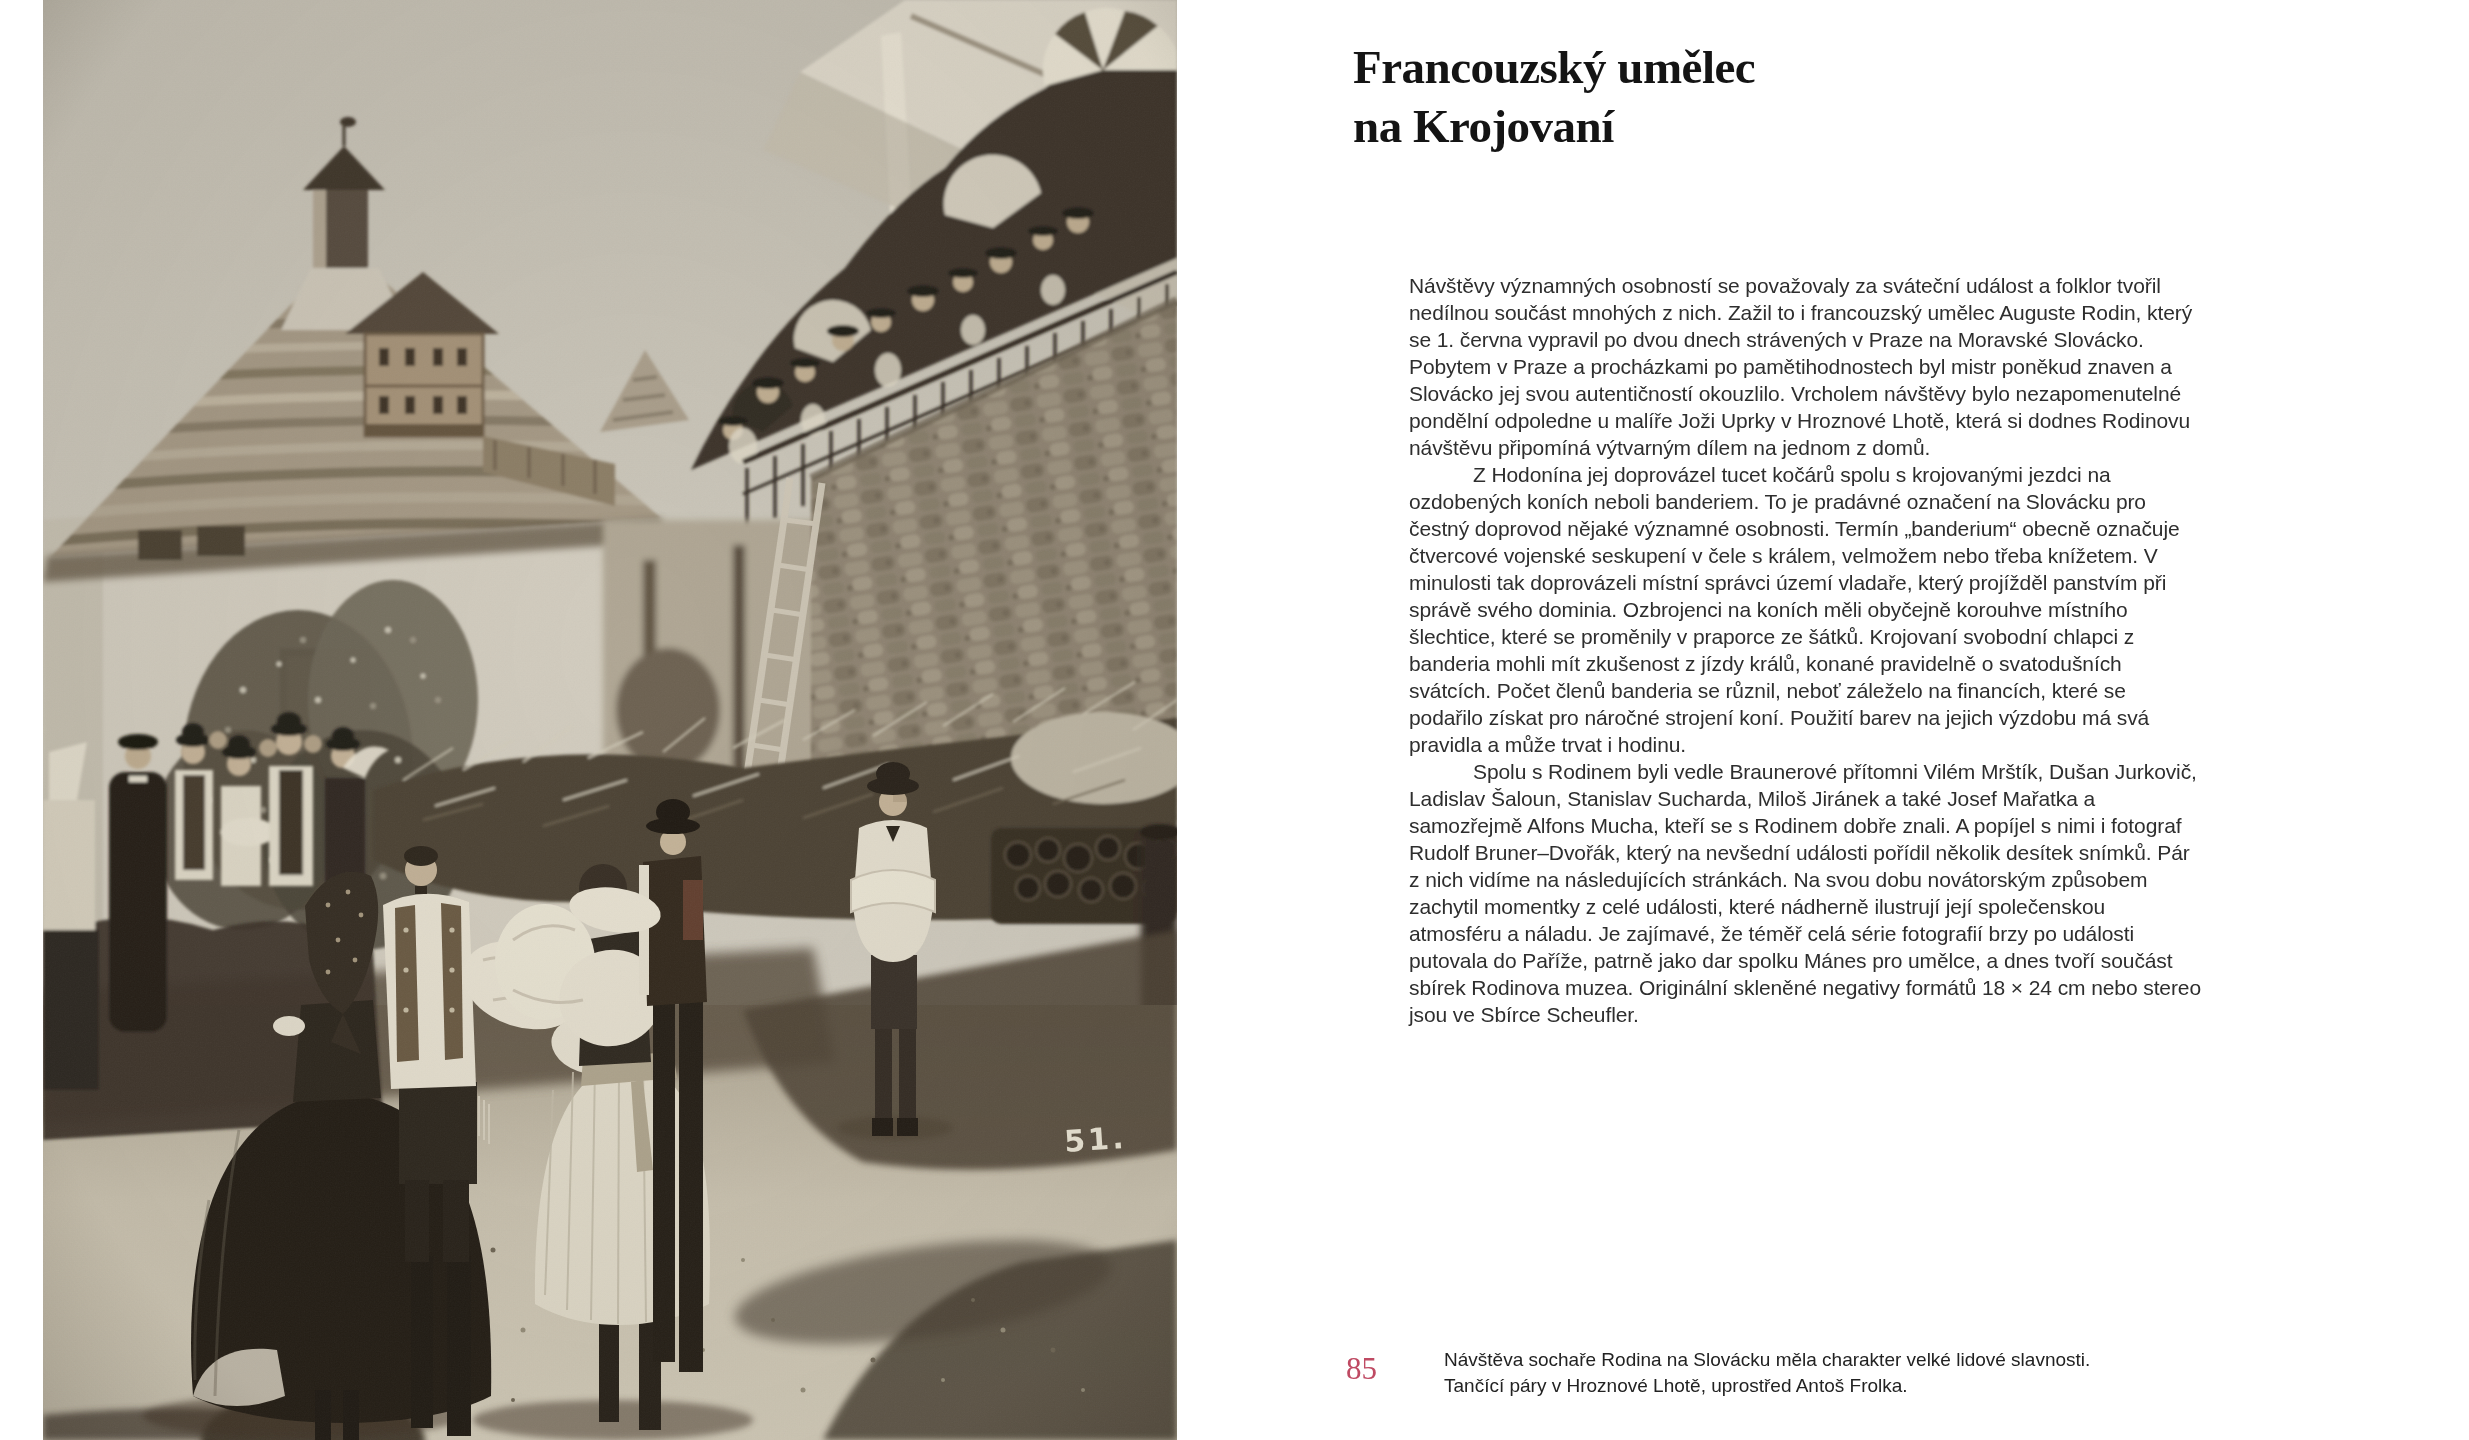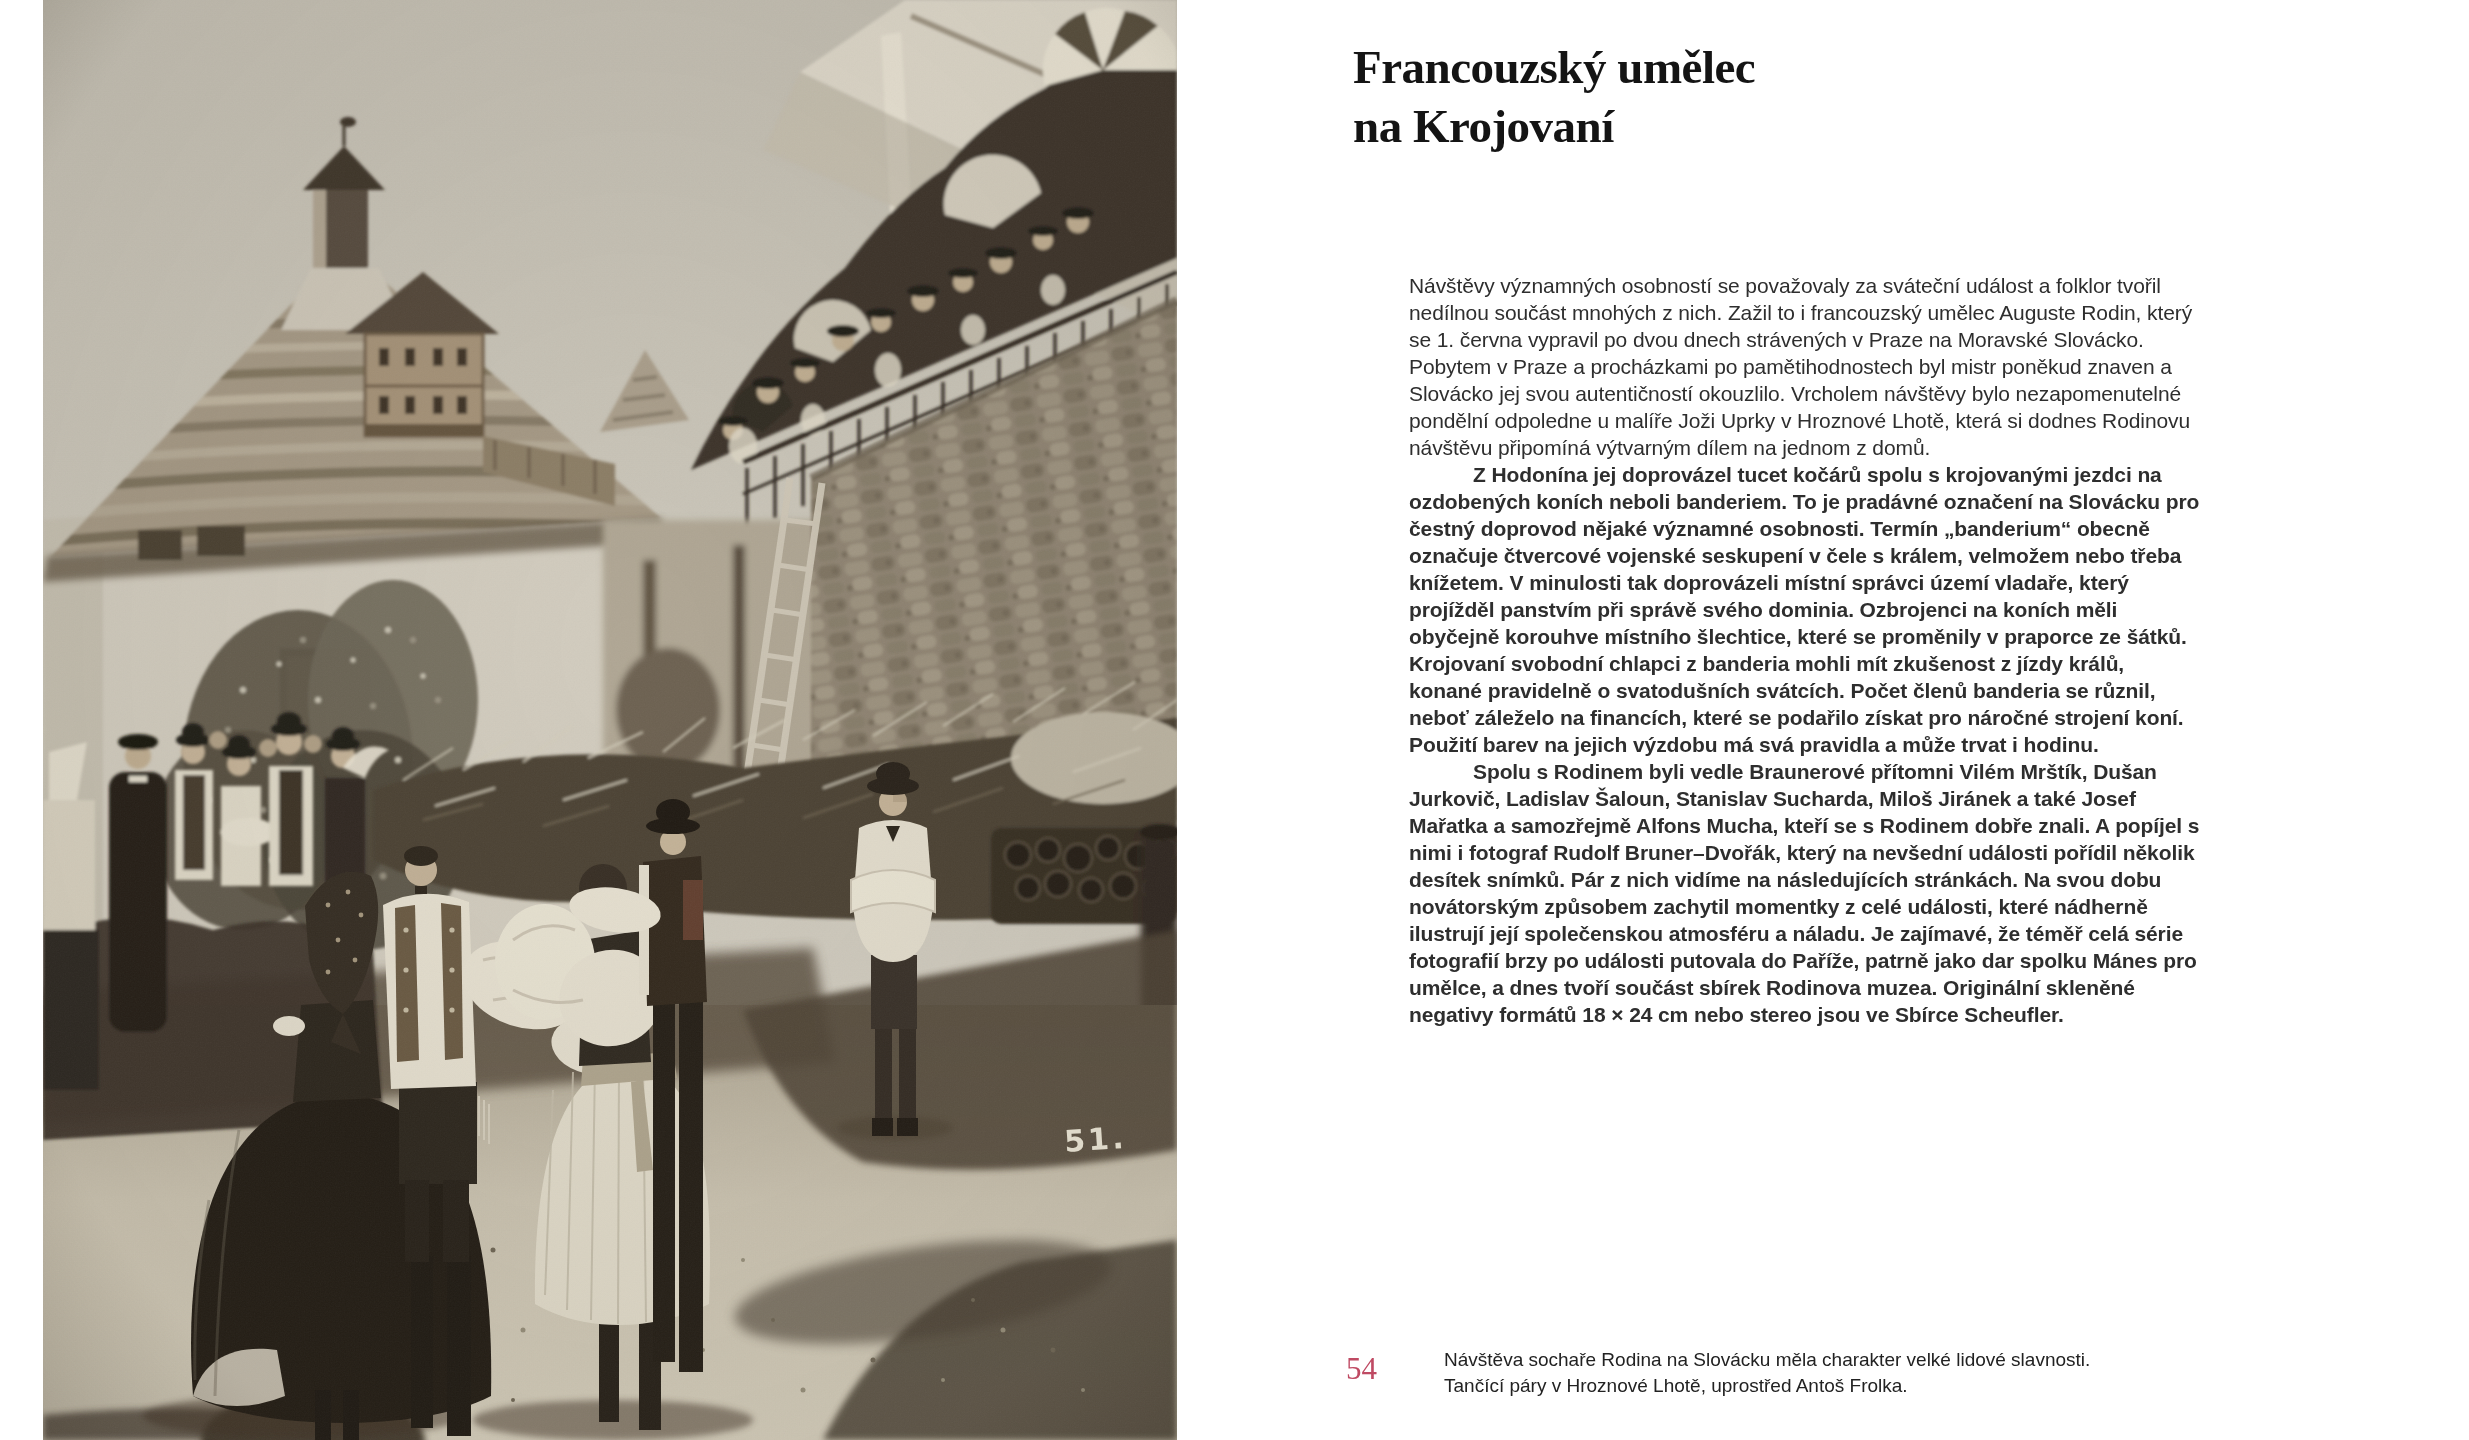--- a/index.html
+++ b/index.html
@@ -22,21 +22,21 @@
     position:absolute;left:1353px;top:38px;width:760px;
     font-family:"Liberation Serif","DejaVu Serif",serif;
     font-weight:700;font-size:47px;line-height:59px;color:#141414;
     letter-spacing:-0.5px;
   }
   .article-body{
     position:absolute;left:1409px;top:272px;width:792px;
     font-size:21px;line-height:27px;color:#2e2e2e;letter-spacing:-0.1px;
   }
   .article-body p{margin:0;padding:0;}
-  .article-body p.indented{text-indent:64px;font-weight:bold;}
+  .article-body p.indented{text-indent:64px;}
   .caption{
     position:absolute;left:1412px;top:1347px;width:710px;
     font-size:19px;line-height:26px;color:#222222;
   }
   .caption div{display:block;margin-left:32px;}
   .page-number{
     position:absolute;left:1346px;top:1352px;
     font-family:"Liberation Serif","DejaVu Serif",serif;
     font-size:31px;line-height:34px;font-weight:400;
   }
@@ -524,20 +524,20 @@
       <span>Francouzský umělec</span><br>
       <span>na Krojovaní</span>
     </h1>
 
     <div class="article-body">
       <p>Návštěvy významných osobností se považovaly za sváteční událost a folklor tvořil nedílnou součást mnohých z nich. Zažil to i francouzský umělec Auguste Rodin, který se 1. června vypravil po dvou dnech strávených v Praze na Moravské Slovácko. Pobytem v Praze a procházkami po pamětihodnostech byl mistr poněkud znaven a Slovácko jej svou autentičností okouzlilo. Vrcholem návštěvy bylo nezapomenutelné pondělní odpoledne u malíře Joži Uprky v Hroznové Lhotě, která si dodnes Rodinovu návštěvu připomíná výtvarným dílem na jednom z domů.</p>
       <p class="indented">Z Hodonína jej doprovázel tucet kočárů spolu s krojovanými jezdci na ozdobených koních neboli banderiem. To je pradávné označení na Slovácku pro čestný doprovod nějaké významné osobnosti. Termín „banderium“ obecně označuje čtvercové vojenské seskupení v čele s králem, velmožem nebo třeba knížetem. V minulosti tak doprovázeli místní správci území vladaře, který projížděl panstvím při správě svého dominia. Ozbrojenci na koních měli obyčejně korouhve místního šlechtice, které se proměnily v praporce ze šátků. Krojovaní svobodní chlapci z banderia mohli mít zkušenost z jízdy králů, konané pravidelně o svatodušních svátcích. Počet členů banderia se různil, neboť záleželo na financích, které se podařilo získat pro náročné strojení koní. Použití barev na jejich výzdobu má svá pravidla a může trvat i hodinu.</p>
       <p class="indented">Spolu s Rodinem byli vedle Braunerové přítomni Vilém Mrštík, Dušan Jurkovič, Ladislav Šaloun, Stanislav Sucharda, Miloš Jiránek a také Josef Mařatka a samozřejmě Alfons Mucha, kteří se s Rodinem dobře znali. A popíjel s nimi i fotograf Rudolf Bruner–Dvořák, který na nevšední události pořídil několik desítek snímků. Pár z nich vidíme na následujících stránkách. Na svou dobu novátorským způsobem zachytil momentky z celé události, které nádherně ilustrují její společenskou atmosféru a náladu. Je zajímavé, že téměř celá série fotografií brzy po události putovala do Paříže, patrně jako dar spolku Mánes pro umělce, a dnes tvoří součást sbírek Rodinova muzea. Originální skleněné negativy formátů 18 × 24 cm nebo stereo jsou ve Sbírce Scheufler.</p>
     </div>
 
-    <div class="page-number" style="color: rgb(191, 74, 99);">54</div>
+    <div class="page-number" style="color: rgb(191, 74, 99);">85</div>
 
     <div class="caption">
       <div>Návštěva sochaře Rodina na Slovácku měla charakter velké lidové slavnosti.</div>
       <div>Tančící páry v Hroznové Lhotě, uprostřed Antoš Frolka.</div>
     </div>
   </div>
 </div>
 
 </body></html>

